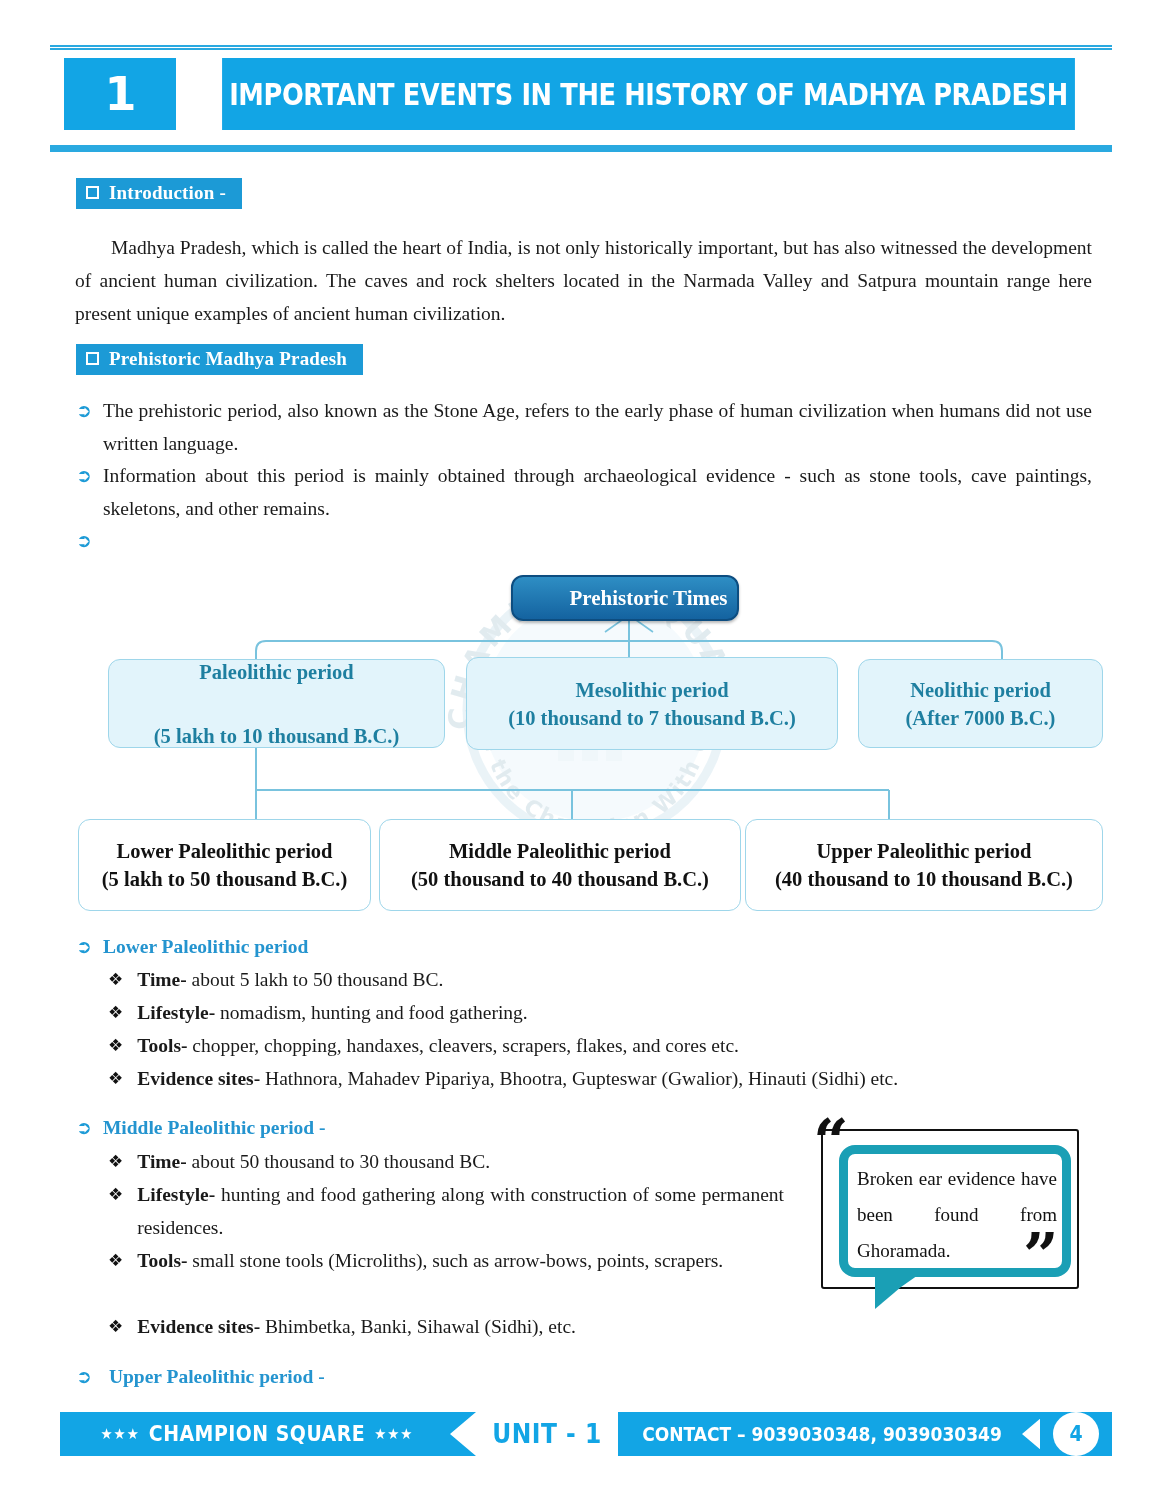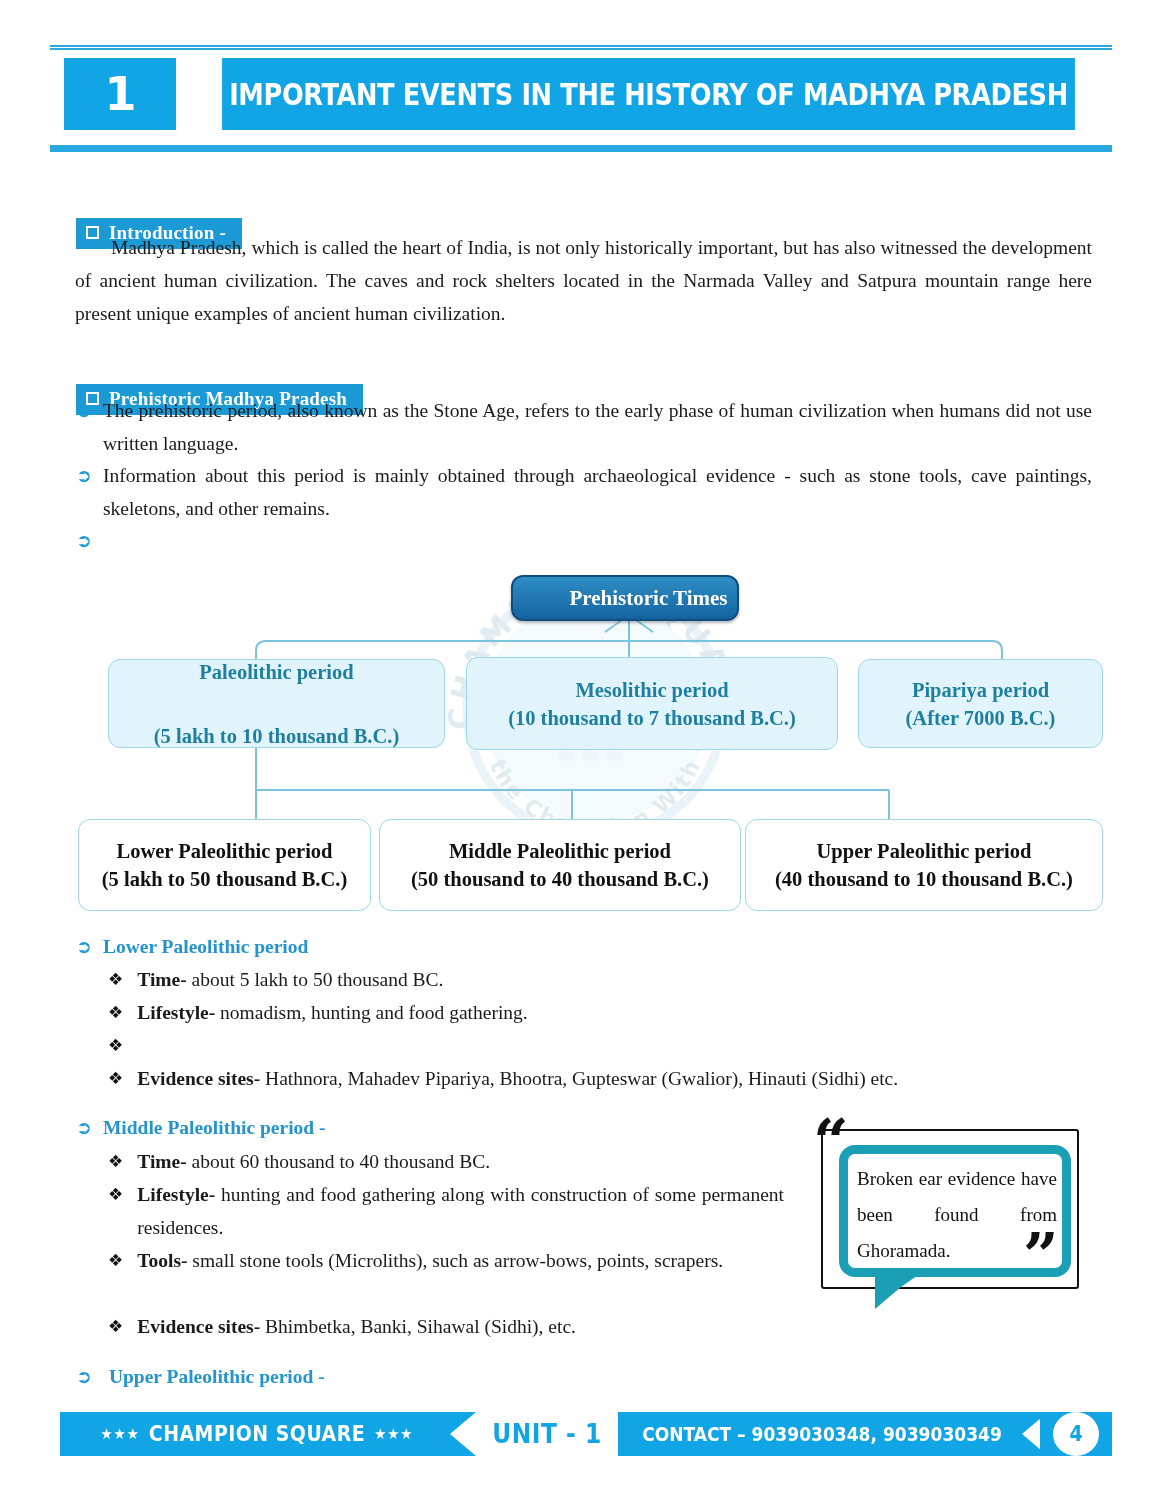--- a/index.html
+++ b/index.html
@@ -60,21 +60,20 @@
 
   
   .sec-tag {
     position: absolute;
     background: #1C9AD6; color: #ffffff;
     font-weight: 700; font-size: 19px;
     padding: 4px 16px 5px 10px;
     display: flex; align-items: center; gap: 10px;
     white-space: nowrap;
     letter-spacing: .2px;
-    margin-top: 40px;
   }
   .sq-icon {
     width: 13px; height: 13px;
     border: 2px solid #ffffff;
     display: inline-block; flex: 0 0 auto;
     position: relative; top: -1px;
   }
 
   
   .para {
@@ -312,21 +311,21 @@
 
   <div class="node lvl2" style="left:108px; top:659px; width:337px; height:89px;gap:36px;">
     <span class="l1">Paleolithic period</span>
     <span class="l2">(5 lakh to 10 thousand B.C.)</span>
   </div>
   <div class="node lvl2" style="left:466px; top:657px; width:372px; height:93px;">
     <span class="l1">Mesolithic period</span>
     <span class="l2">(10 thousand to 7 thousand B.C.)</span>
   </div>
   <div class="node lvl2" style="left:858px; top:659px; width:245px; height:89px;">
-    <span class="l1">Pipariya period</span>
+    <span class="l1">Neolithic period</span>
     <span class="l2">(After 7000 B.C.)</span>
   </div>
 
   <div class="node lvl3" style="left:78px; top:819px; width:293px; height:92px;">
     <span class="l1">Lower Paleolithic period</span>
     <span class="l2">(5 lakh to 50 thousand B.C.)</span>
   </div>
   <div class="node lvl3" style="left:379px; top:819px; width:362px; height:92px;">
     <span class="l1">Middle Paleolithic period</span>
     <span class="l2">(50 thousand to 40 thousand B.C.)</span>
@@ -344,34 +343,35 @@
   <div class="db" style="left:108px; top:963px; width:950px;">
     <span class="bul">❖</span>
     <span class="txt"><b>Time-</b><span> about 5 lakh to 50 thousand BC.</span></span>
   </div>
   <div class="db" style="left:108px; top:996px; width:950px;">
     <span class="bul">❖</span>
     <span class="txt"><b>Lifestyle-</b><span> nomadism, hunting and food gathering.</span></span>
   </div>
   <div class="db" style="left:108px; top:1029px; width:950px;">
     <span class="bul">❖</span>
+    <span class="txt"><b>Tools-</b><span> chopper, chopping, handaxes, cleavers, scrapers, flakes, and cores etc.</span></span>
   </div>
   <div class="db" style="left:108px; top:1062px; width:950px;">
     <span class="bul">❖</span>
     <span class="txt"><b>Evidence sites-</b><span> Hathnora, Mahadev Pipariya, Bhootra, Gupteswar (Gwalior), Hinauti (Sidhi) etc.</span></span>
   </div>
 
   <div class="ab head" style="left:76px; top:1111px; width:700px;">
     <span class="bul">➲</span>
     <span class="txt">Middle Paleolithic period -</span>
   </div>
 
   <div class="db" style="left:108px; top:1145px; width:676px;">
     <span class="bul">❖</span>
-    <span class="txt"><b>Time-</b><span> about 60 thousand to 40 thousand BC.</span></span>
+    <span class="txt"><b>Time-</b><span> about 50 thousand to 30 thousand BC.</span></span>
   </div>
   <div class="db" style="left:108px; top:1178px; width:676px;">
     <span class="bul">❖</span>
     <span class="txt"><b>Lifestyle-</b><span> hunting and food gathering along with construction of some permanent residences.</span></span>
   </div>
   <div class="db" style="left:108px; top:1244px; width:676px;">
     <span class="bul">❖</span>
     <span class="txt"><b>Tools-</b><span> small stone tools (Microliths), such as arrow-bows, points, scrapers.</span></span>
   </div>
   <div class="db" style="left:108px; top:1310px; width:676px;">

